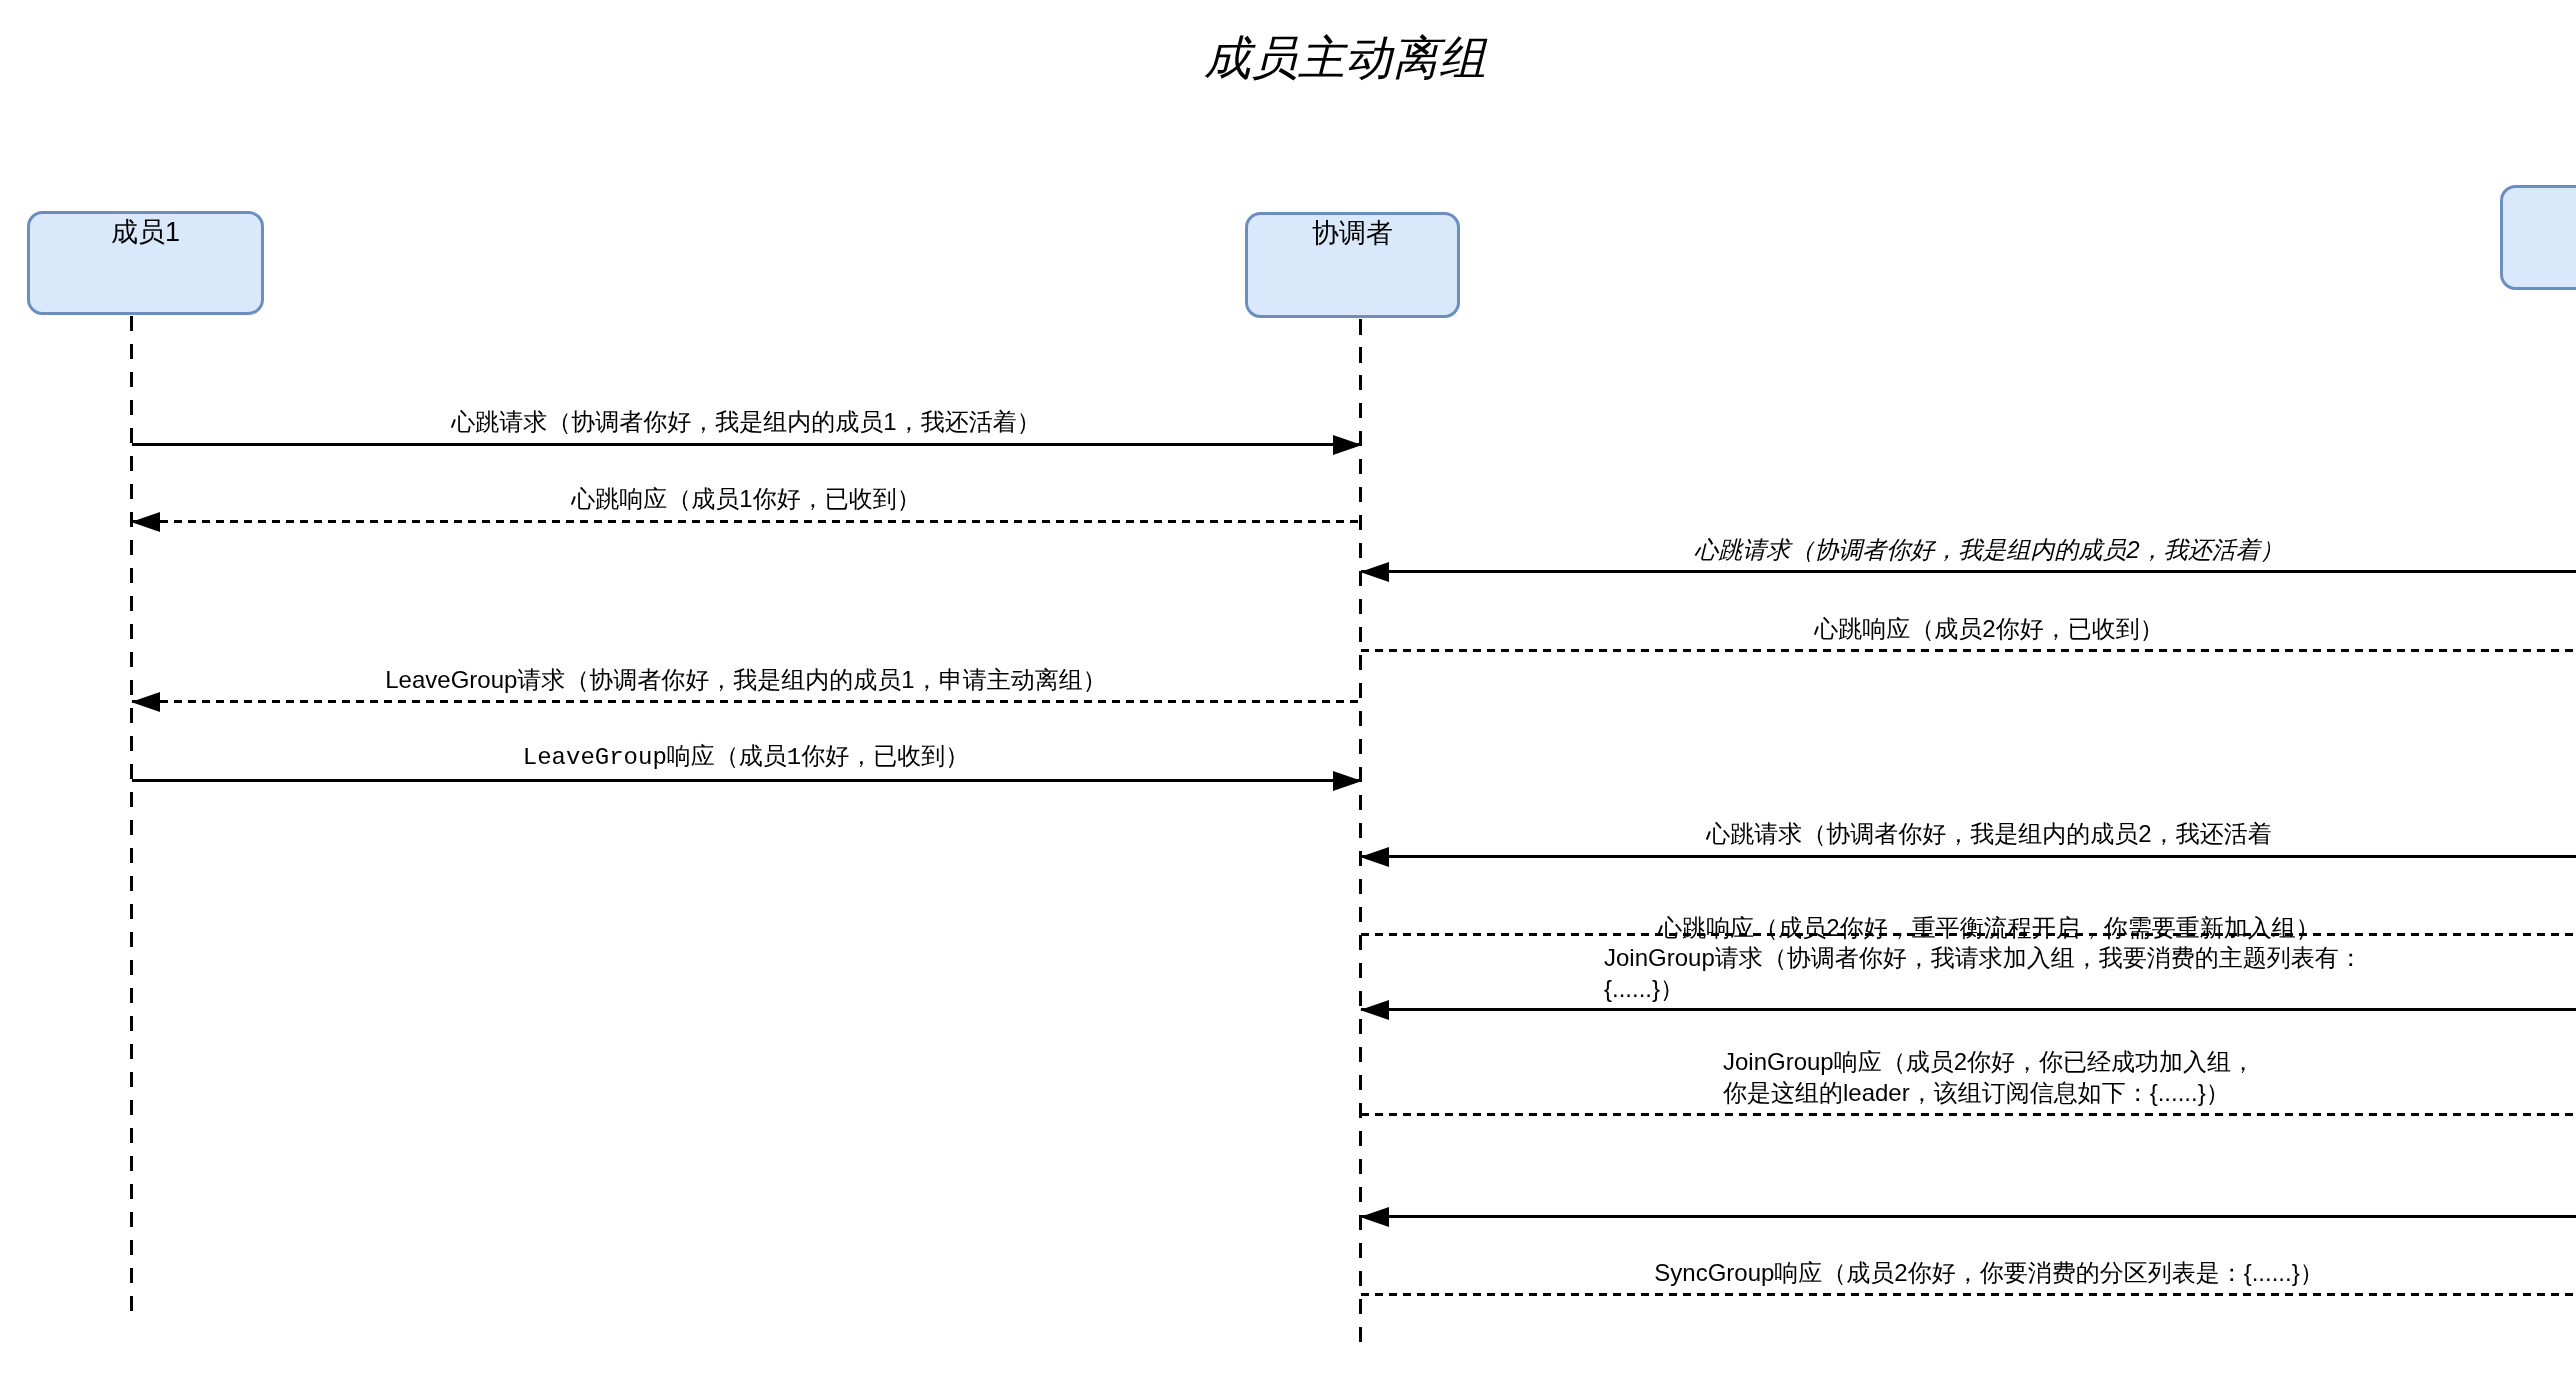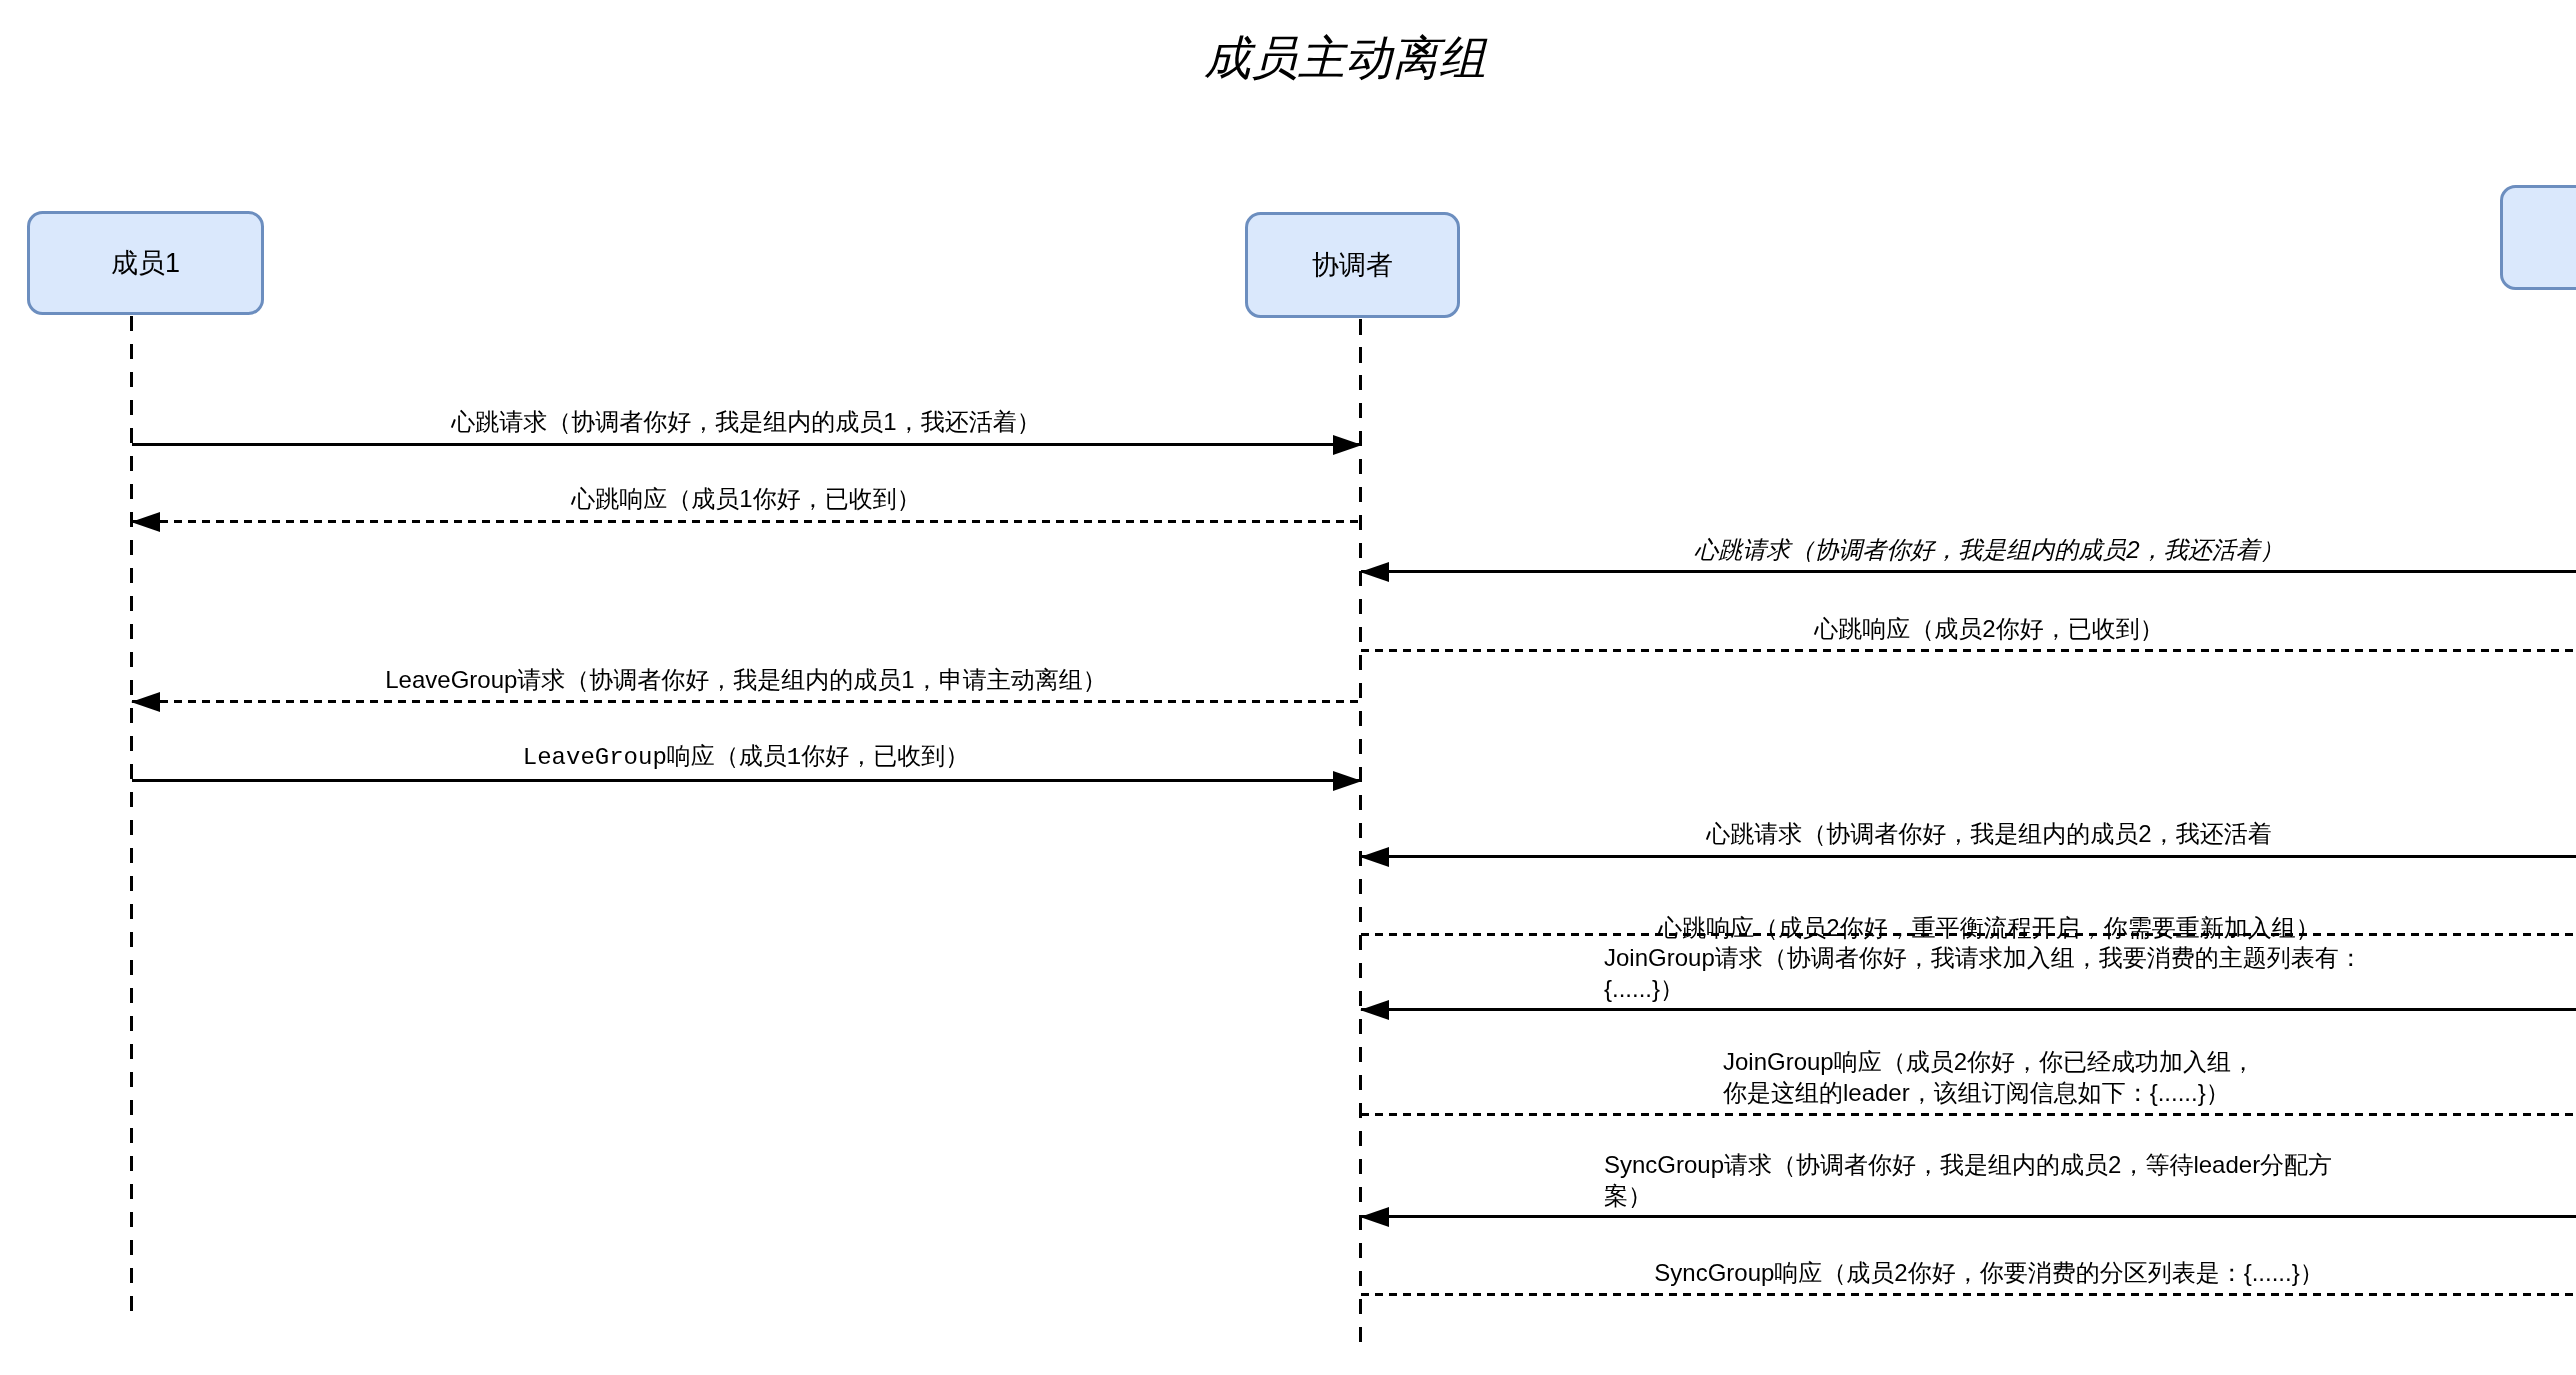--- a/index.html
+++ b/index.html
@@ -20,21 +20,21 @@
     white-space:nowrap;
     font-style:italic;
   }
   .actor-box{
     position:absolute;
     box-sizing:border-box;
     background:#dae8fc;
     border:3.1px solid #6c8ebf;
     border-radius:15.5px;
     display:flex;
-    align-items:center;
+    align-items:flex-start;
     justify-content:center;
     font-size:27px;
     white-space:nowrap;
   }
   .lifeline{
     position:absolute;
     width:3.1px;
     background:repeating-linear-gradient(180deg,#000 0 15.5px,transparent 15.5px 28px);
   }
   .line{
@@ -133,21 +133,20 @@
   <div class="line solid span-b" style="top:1008px;">
     <div class="head head-left"></div>
   </div>
 
   <div class="mlabel span-b-label" style="top:1108px;">JoinGroup响应（成员2你好，你已经成功加入组，
 你是这组的leader，该组订阅信息如下：{......}）</div>
   <div class="line dashed span-b" style="top:1113px;">
     
   </div>
 
-  <div class="mlabel span-b-label" style="top:1211px;">SyncGroup请求（协调者你好，我是组内的成员2，等待leader分配方案）</div>
   <div class="line solid span-b" style="top:1215px;">
     <div class="head head-left"></div>
   </div>
 
   <div class="mlabel span-b-label" style="top:1289px;">SyncGroup响应（成员2你好，你要消费的分区列表是：{......}）</div>
   <div class="line dashed span-b" style="top:1293px;">
     
   </div>
 
 </div>

